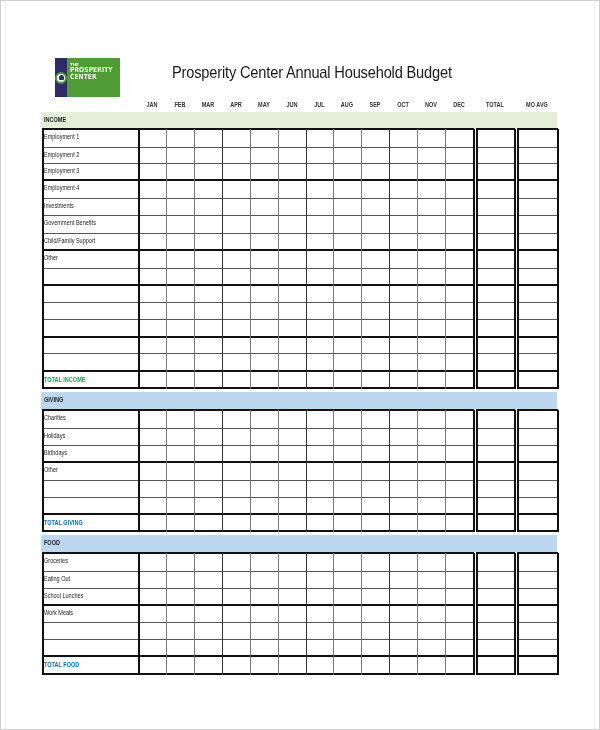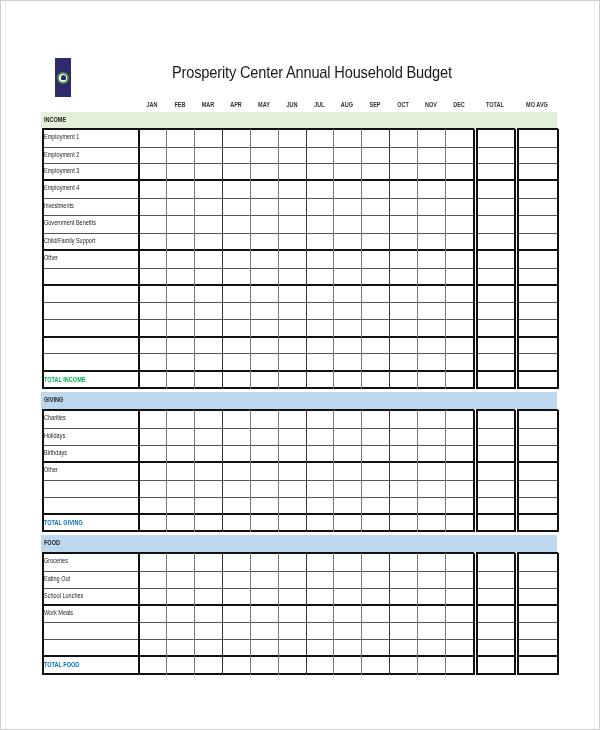--- a/index.html
+++ b/index.html
@@ -38,20 +38,25 @@
 <body>
 
 <div class="page-frame"></div>
 
 <div class="logo">
   <div class="logo-mark">
       <div class="ring">
         <div class="dot"></div>
       </div>
     </div>
+  <div class="logo-text">
+    <span class="small">THE</span>
+    <span class="big">PROSPERITY</span>
+    <span class="big">CENTER</span>
+  </div>
 </div>
 
 <div class="doc-title">Prosperity Center Annual Household Budget</div>
 
 <div id="header-row">
     <div class="col-head" style="left: 138px; width: 28px;">JAN</div>
     <div class="col-head" style="left: 166px; width: 28px;">FEB</div>
     <div class="col-head" style="left: 194px; width: 28px;">MAR</div>
     <div class="col-head" style="left: 222px; width: 28px;">APR</div>
     <div class="col-head" style="left: 250px; width: 28px;">MAY</div>

